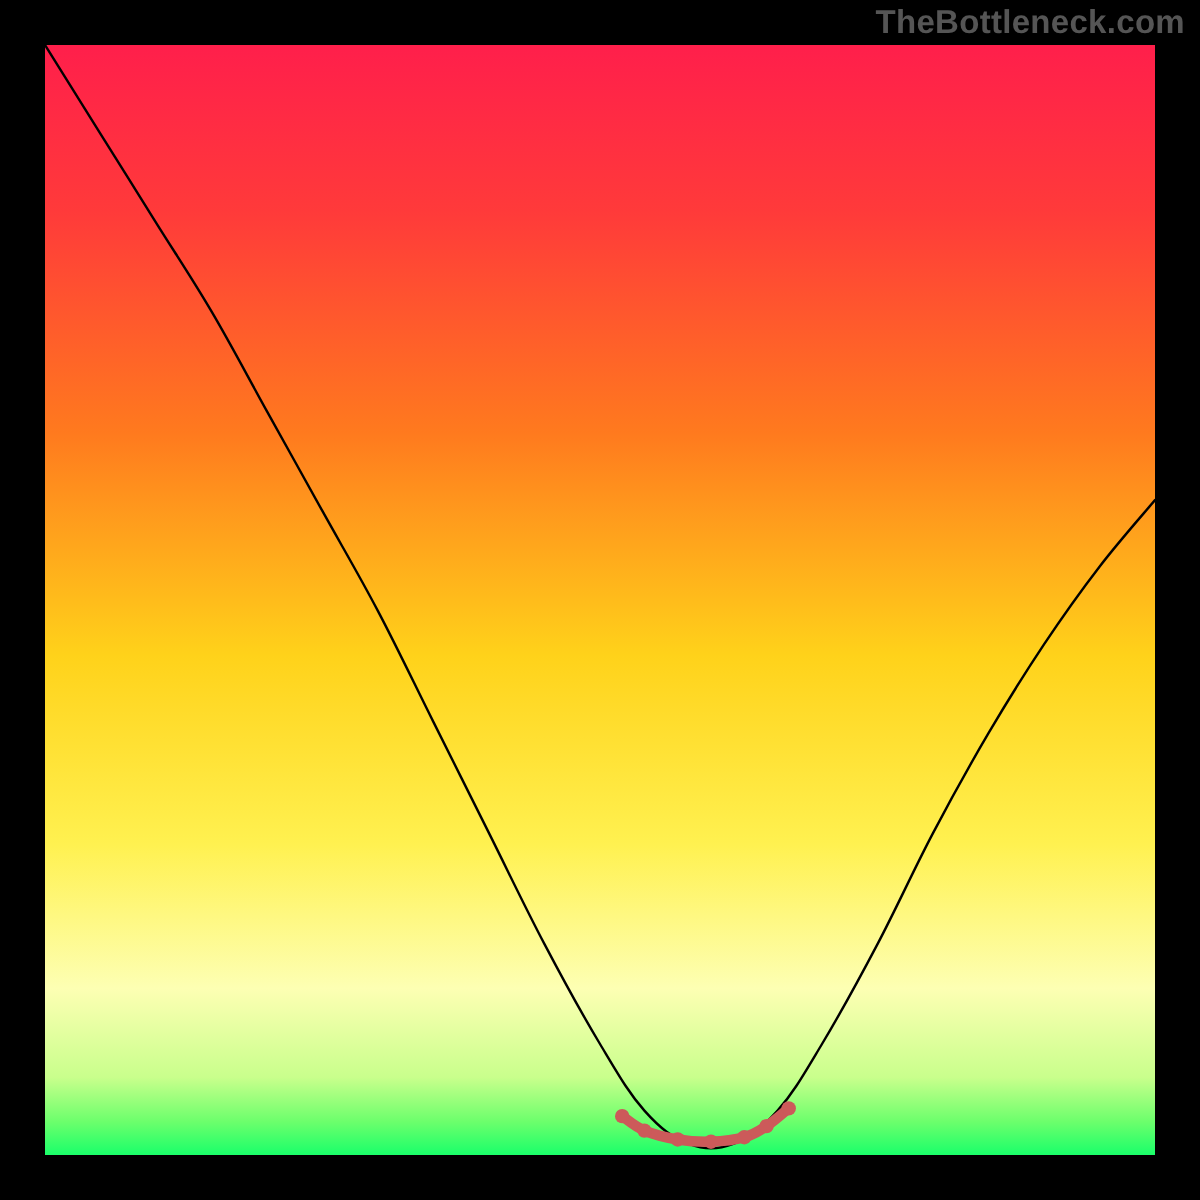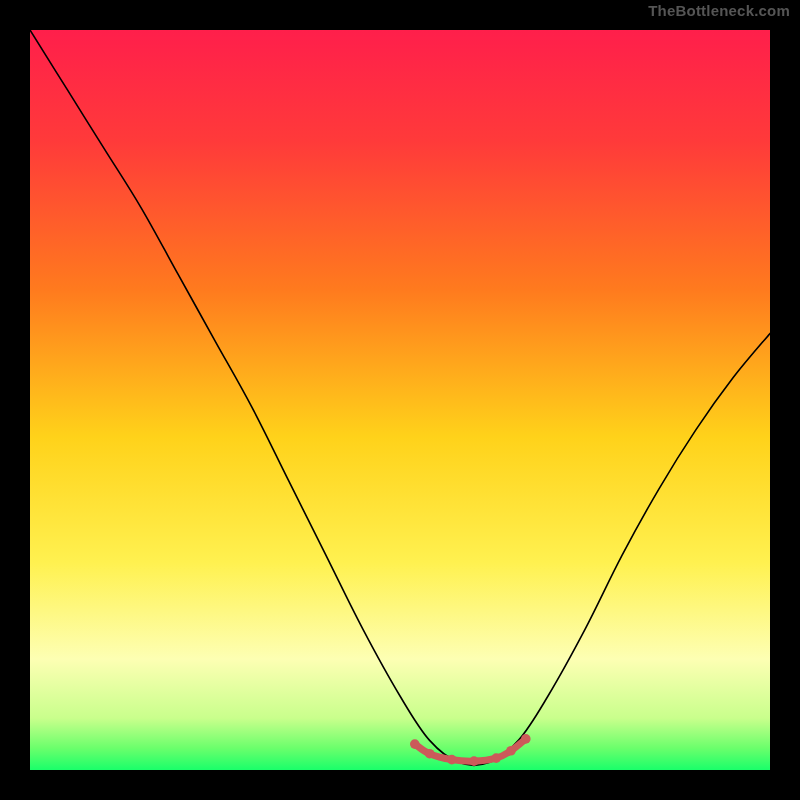--- a/index.html
+++ b/index.html
@@ -15,21 +15,21 @@
     position: relative;
     width: 800px;
     height: 800px;
     background: #000;
   }
   .watermark {
     position: absolute;
     top: 2px;
     right: 10px;
     color: #555;
-    font-size: 15px;
+    font-size: 22px;
     font-weight: 600;
     letter-spacing: 0.2px;
     z-index: 10;
     user-select: none;
   }
   .plot-wrap {
     position: absolute;
     left: 30px;
     top: 30px;
     width: 740px;

